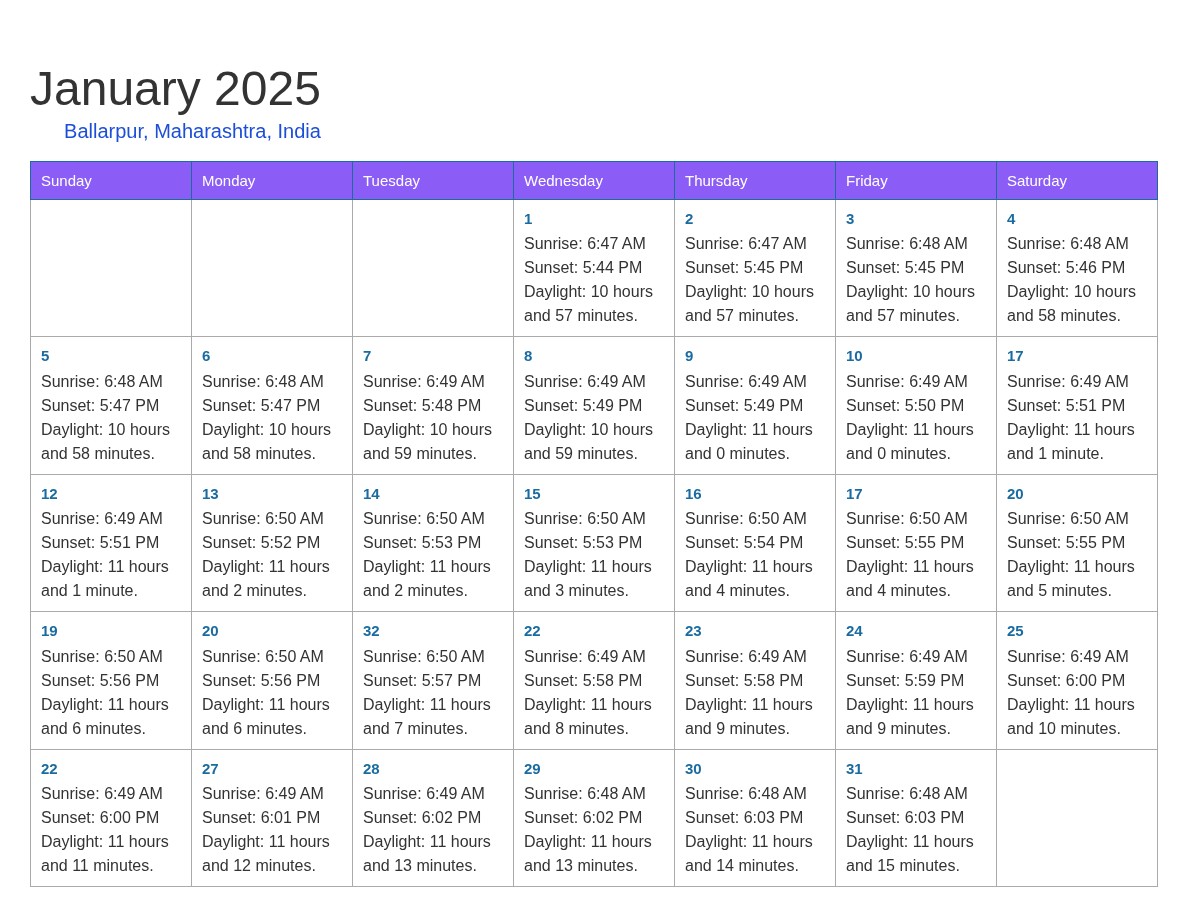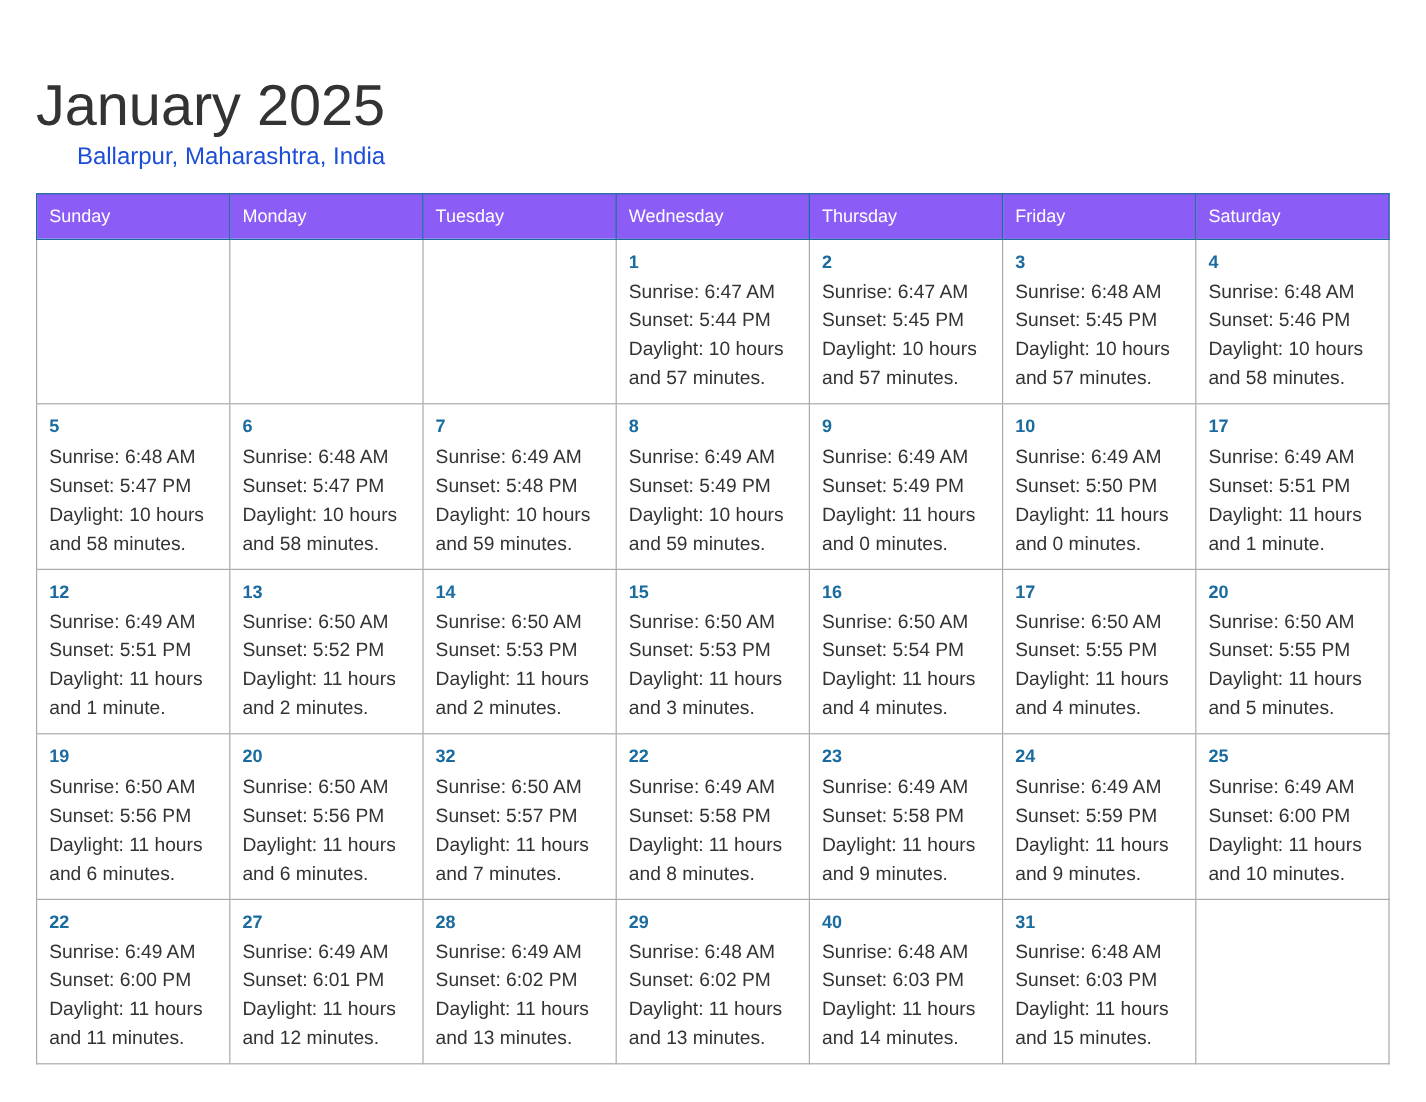--- a/index.html
+++ b/index.html
@@ -308,21 +308,21 @@
 Sunset: 6:02 PM
 Daylight: 11 hours and 13 minutes.</div>
         </td>
         <td>
           <span class="day-number">29</span>
           <div class="day-info" style="white-space: pre-line;">Sunrise: 6:48 AM
 Sunset: 6:02 PM
 Daylight: 11 hours and 13 minutes.</div>
         </td>
         <td>
-          <span class="day-number">40</span>
+          <span class="day-number">30</span>
           <div class="day-info" style="white-space: pre-line;">Sunrise: 6:48 AM
 Sunset: 6:03 PM
 Daylight: 11 hours and 14 minutes.</div>
         </td>
         <td>
           <span class="day-number">31</span>
           <div class="day-info" style="white-space: pre-line;">Sunrise: 6:48 AM
 Sunset: 6:03 PM
 Daylight: 11 hours and 15 minutes.</div>
         </td>

